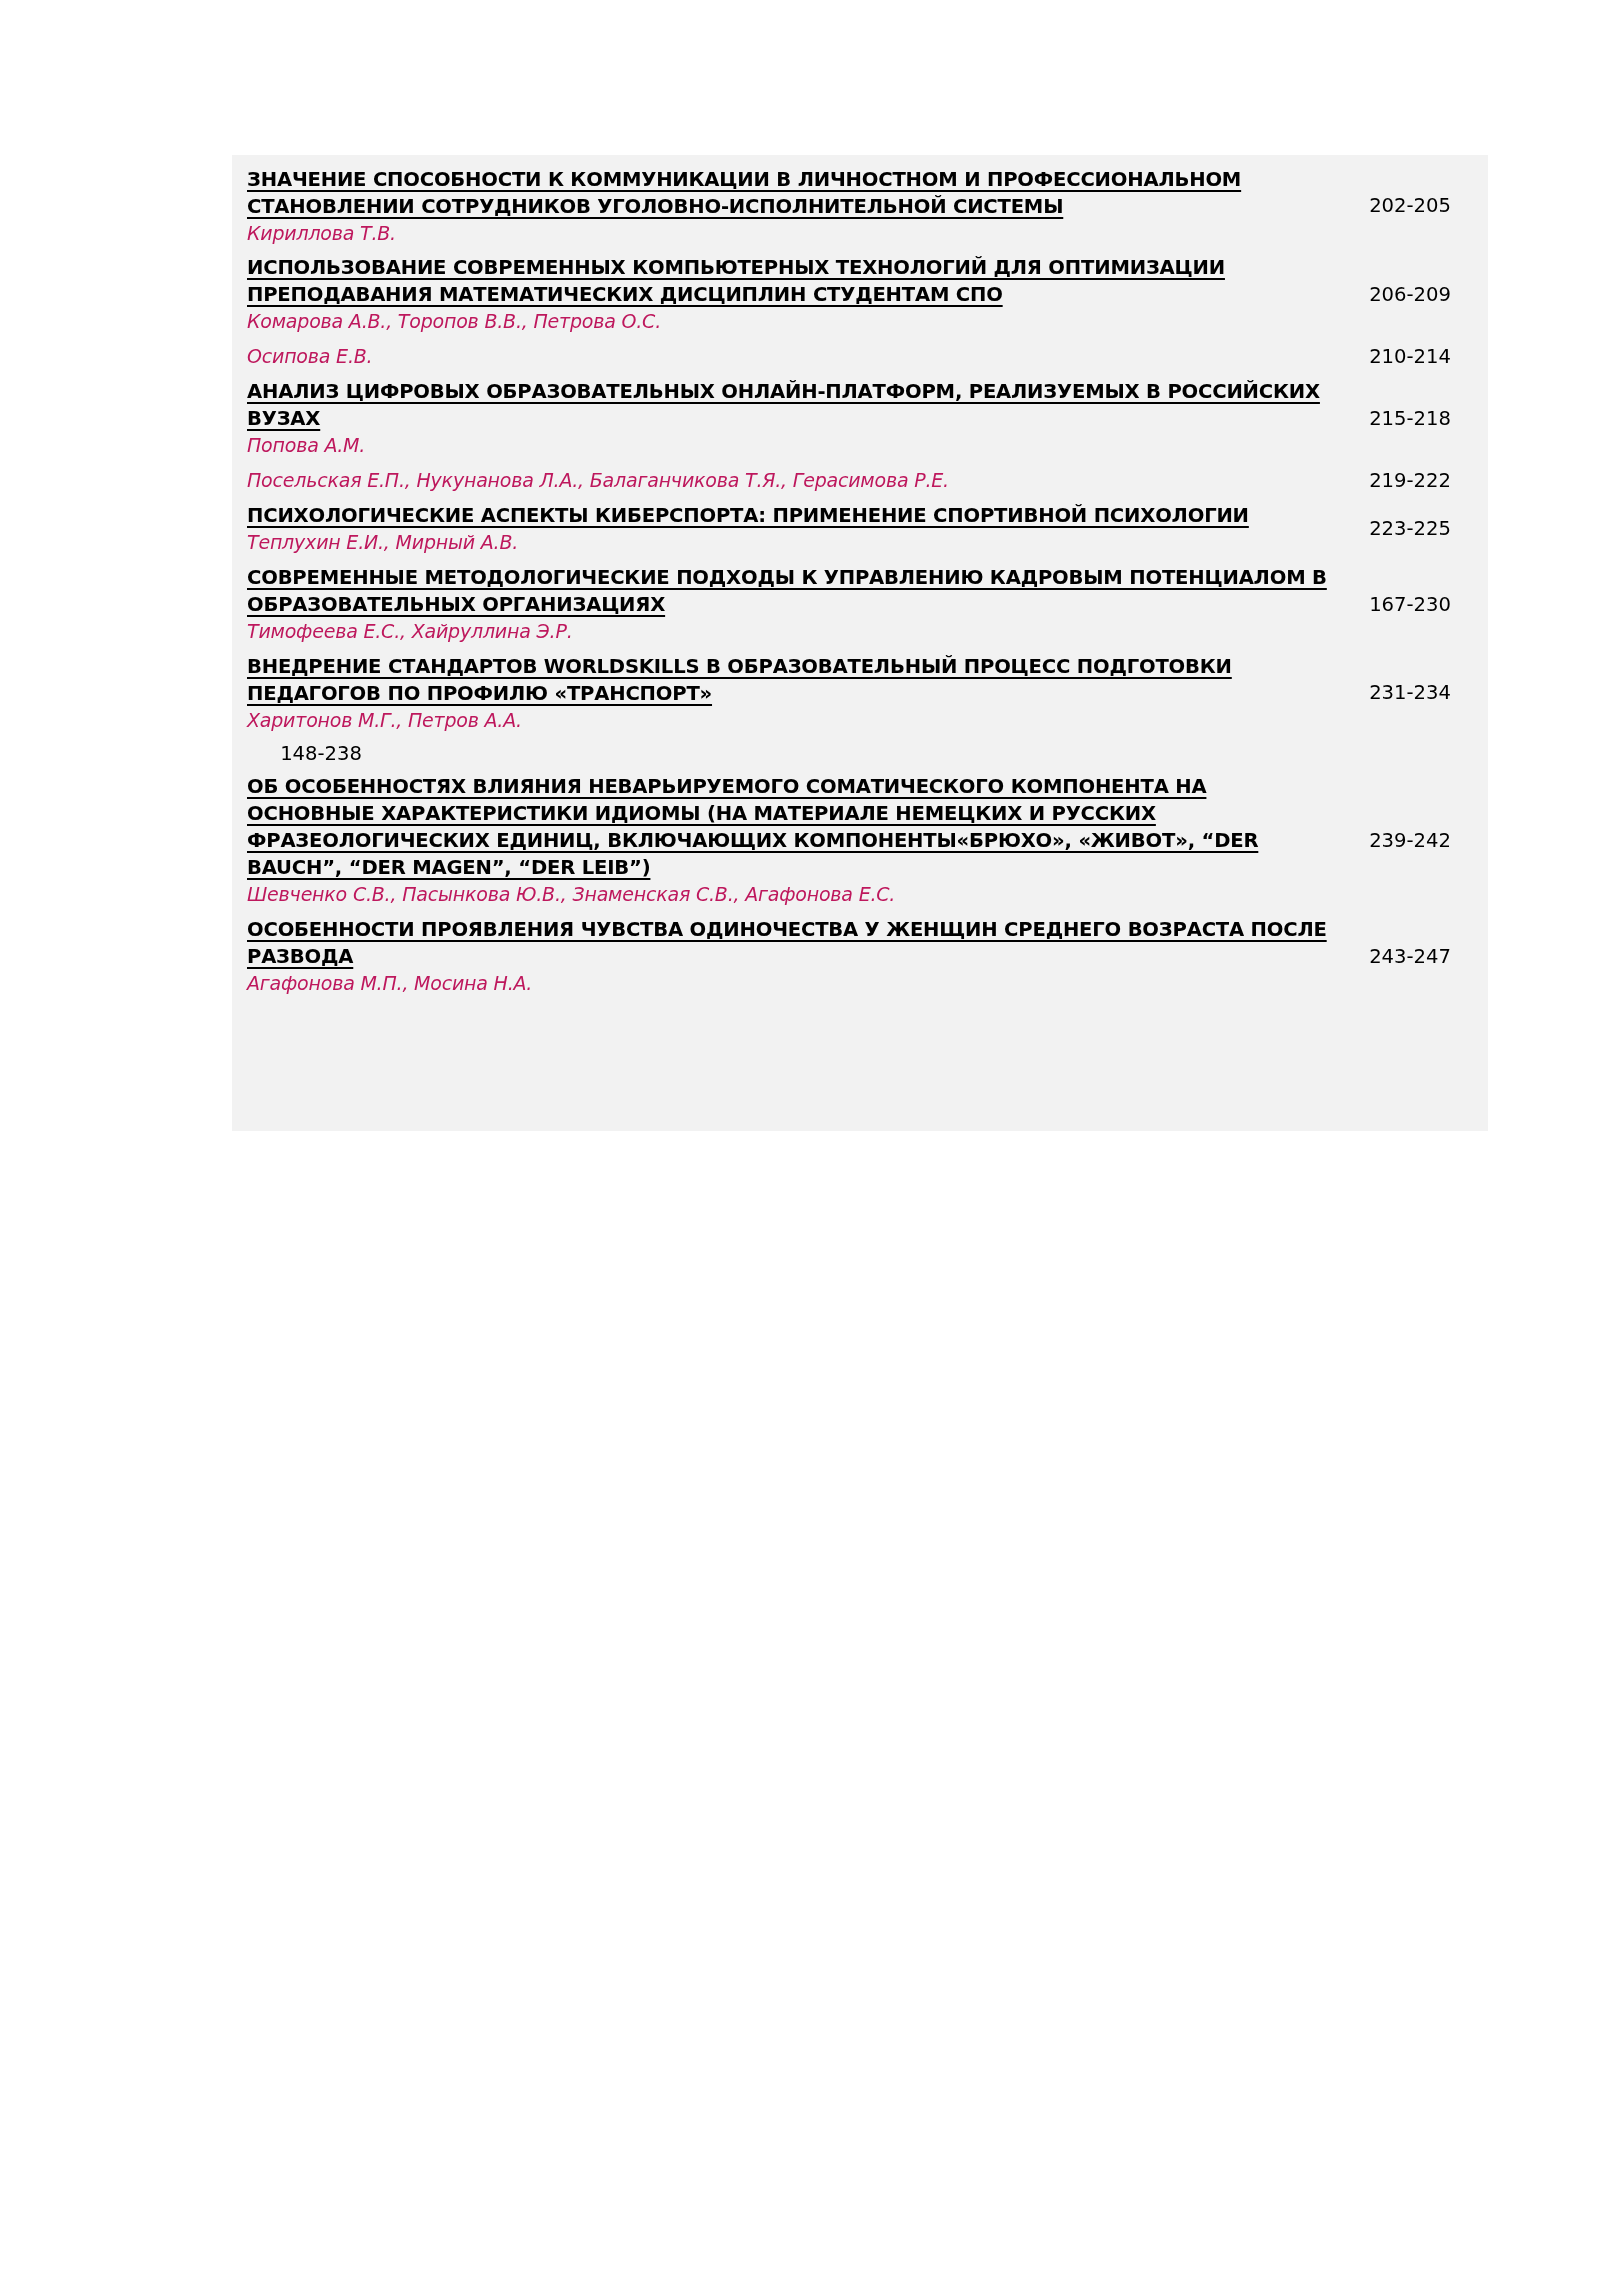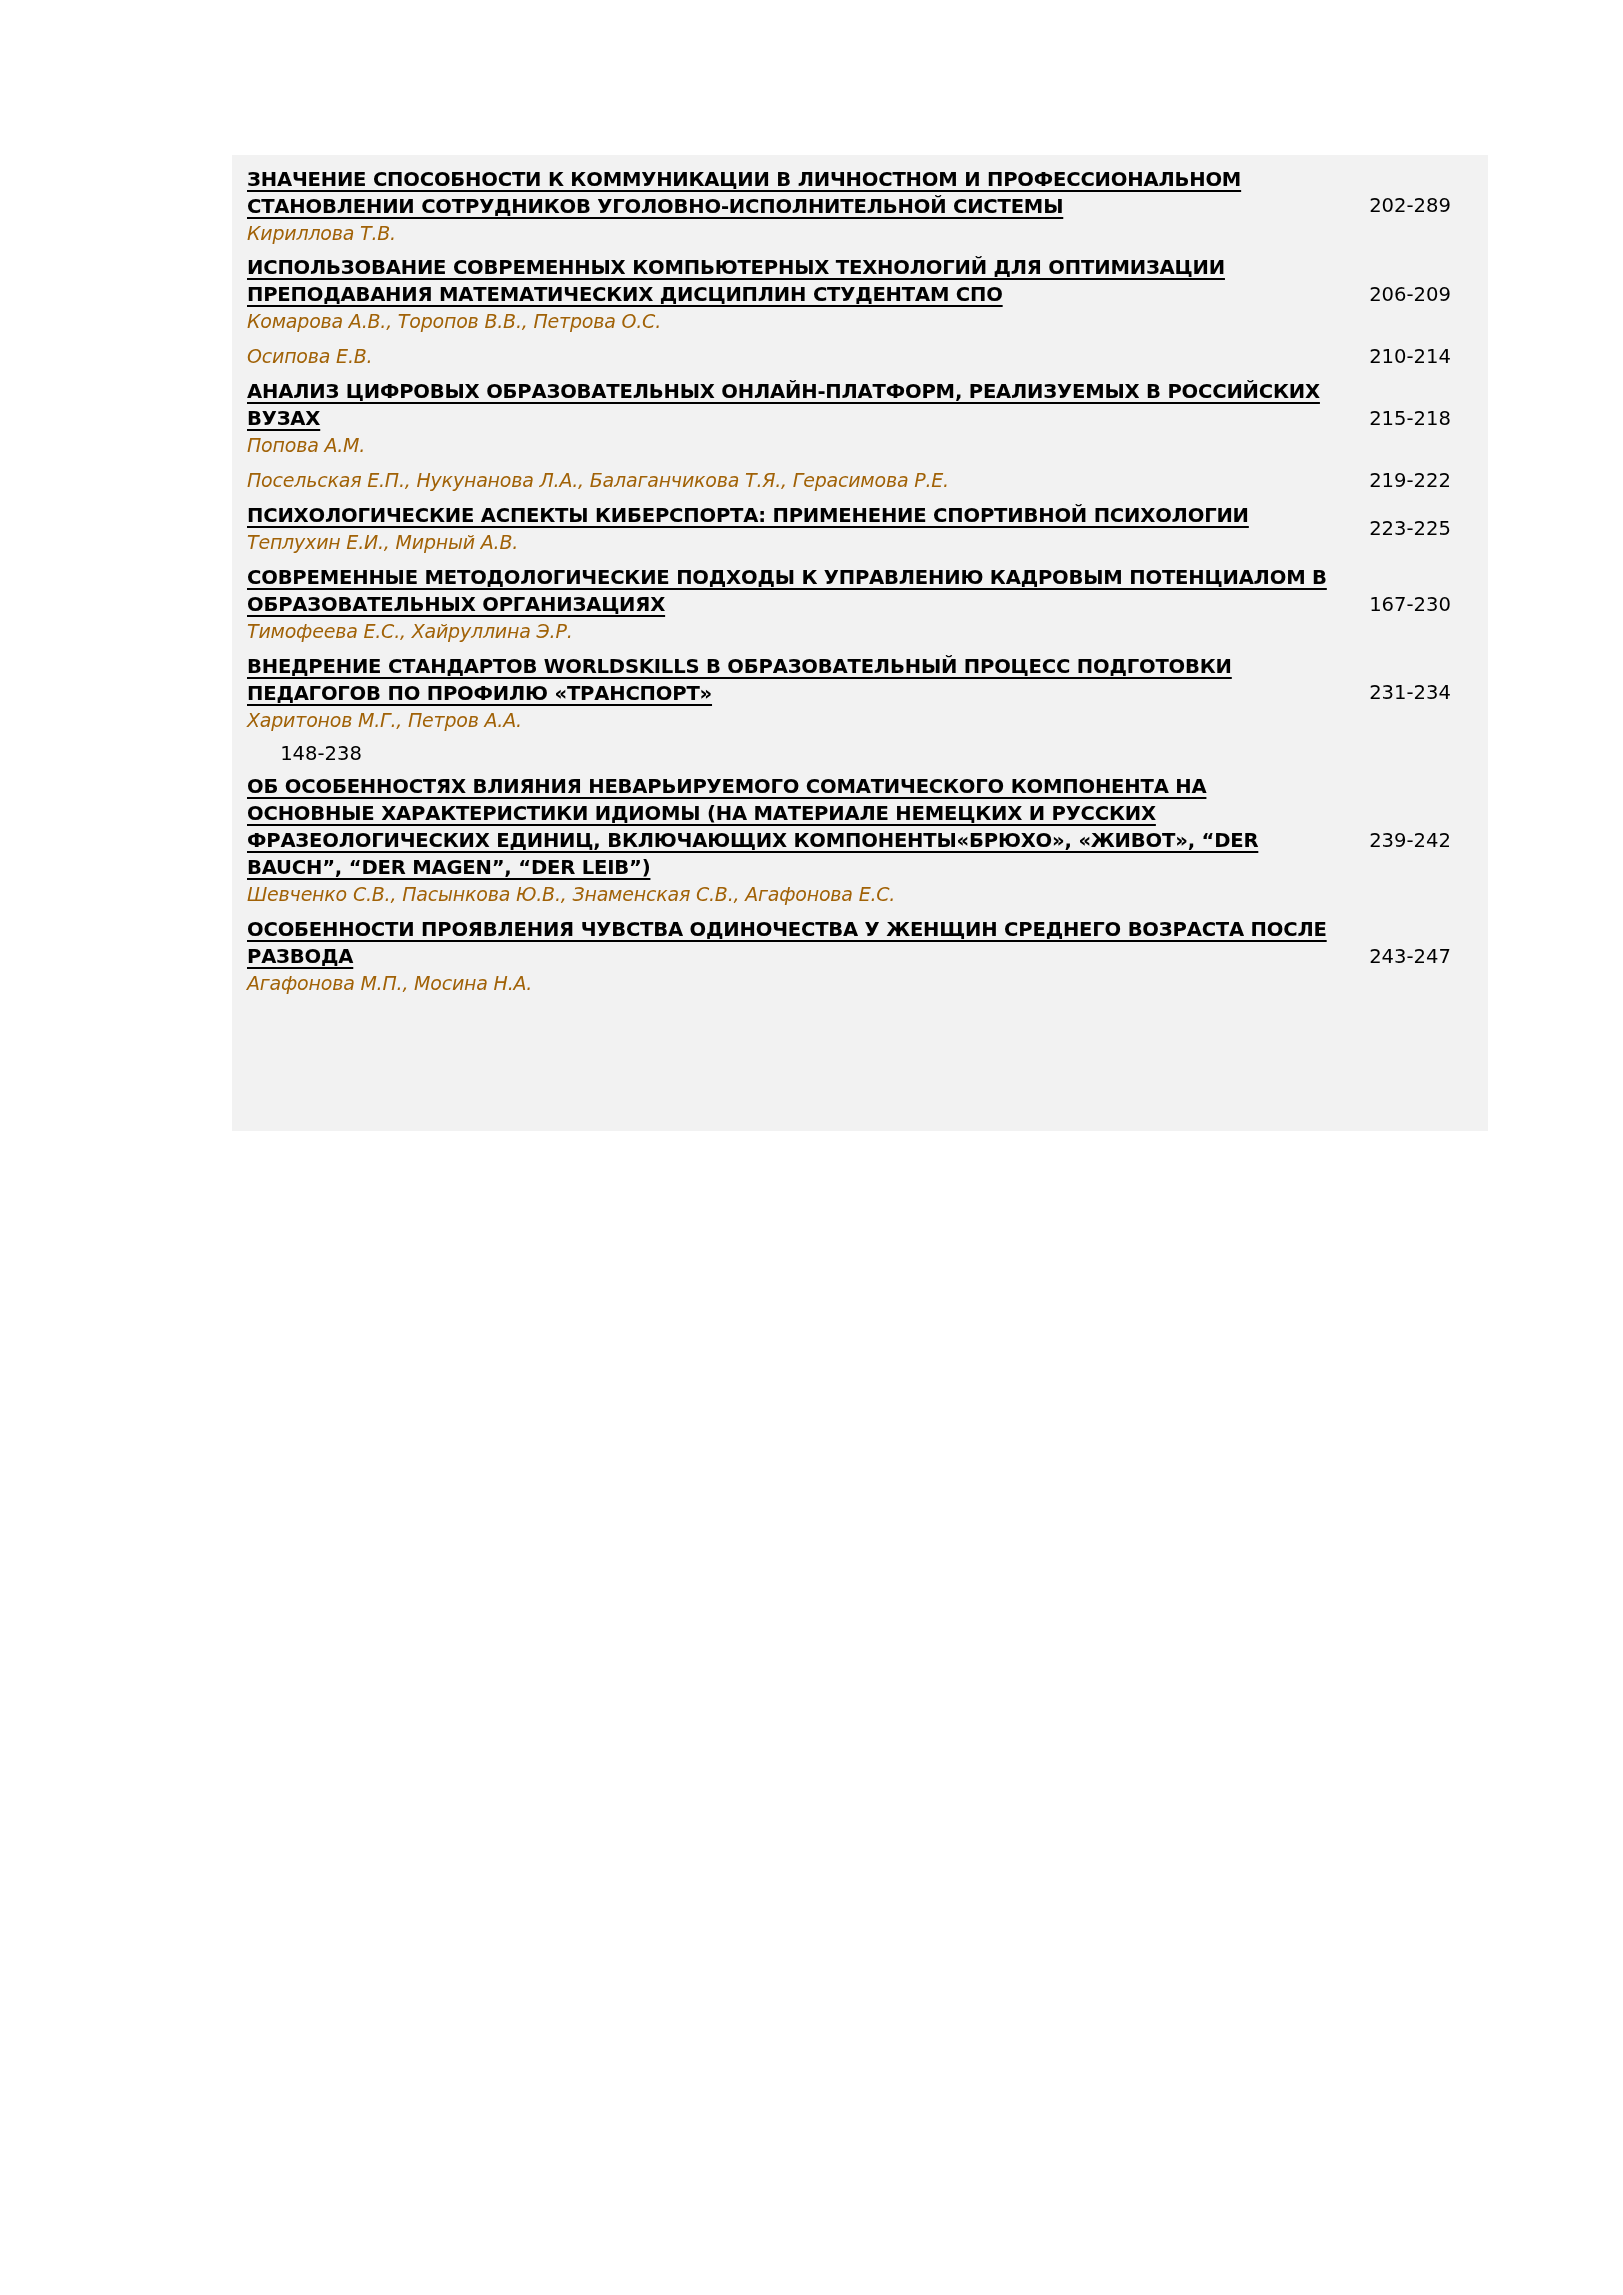--- a/index.html
+++ b/index.html
@@ -48,21 +48,21 @@
     text-decoration-thickness: 2px;
     text-underline-offset: 3.9px;
     text-decoration-color: #000000;
     color: #000000;
   }
   .article-authors {
     font-style: italic;
     font-size: 19px;
     line-height: 27px;
     letter-spacing: -0.2px;
-    color: #a16207;
+    color: #be185d;
   }
   .page-range {
     flex: 0 0 115px;
     width: 115px;
     text-align: right;
     font-size: 19.6px;
     line-height: 23.6px;
     color: #000000;
     align-self: center;
   }
@@ -72,21 +72,21 @@
 
 <div class="page">
   <div class="toc-panel">
 
     <div class="toc-entry">
       <div class="entry-text">
         <div class="article-title">ЗНАЧЕНИЕ СПОСОБНОСТИ К КОММУНИКАЦИИ В ЛИЧНОСТНОМ И ПРОФЕССИОНАЛЬНОМ
 СТАНОВЛЕНИИ СОТРУДНИКОВ УГОЛОВНО-ИСПОЛНИТЕЛЬНОЙ СИСТЕМЫ</div>
         <div class="article-authors">Кириллова Т.В.</div>
       </div>
-      <div class="page-range">202-289</div>
+      <div class="page-range">202-205</div>
     </div>
 
     <div class="toc-entry">
       <div class="entry-text">
         <div class="article-title">ИСПОЛЬЗОВАНИЕ СОВРЕМЕННЫХ КОМПЬЮТЕРНЫХ ТЕХНОЛОГИЙ ДЛЯ ОПТИМИЗАЦИИ
 ПРЕПОДАВАНИЯ МАТЕМАТИЧЕСКИХ ДИСЦИПЛИН СТУДЕНТАМ СПО</div>
         <div class="article-authors">Комарова А.В., Торопов В.В., Петрова О.С.</div>
       </div>
       <div class="page-range">206-209</div>
     </div>

